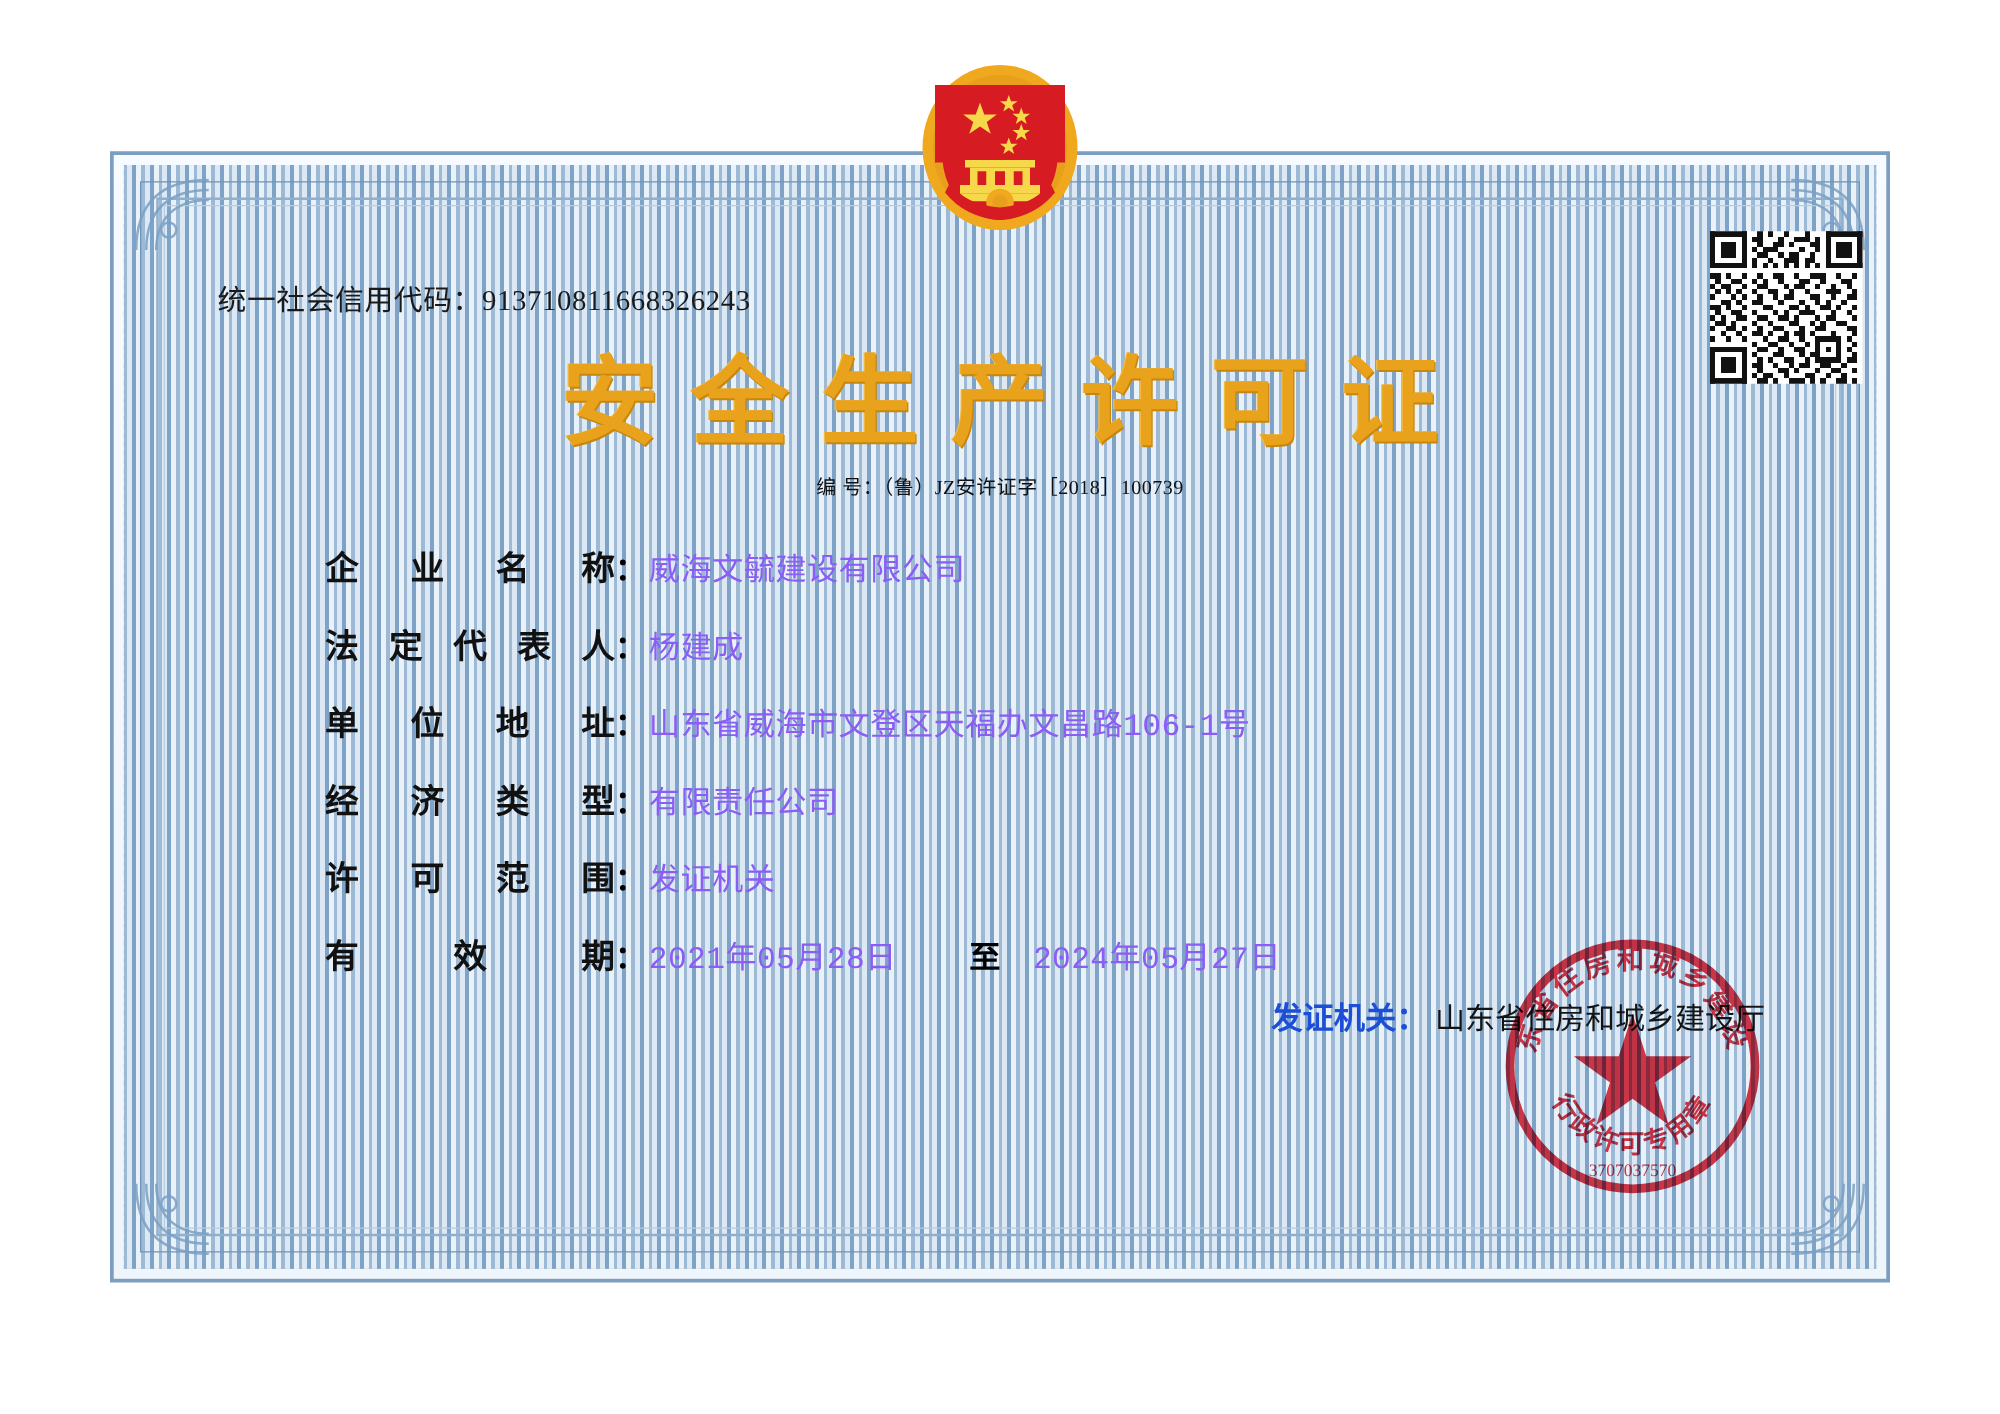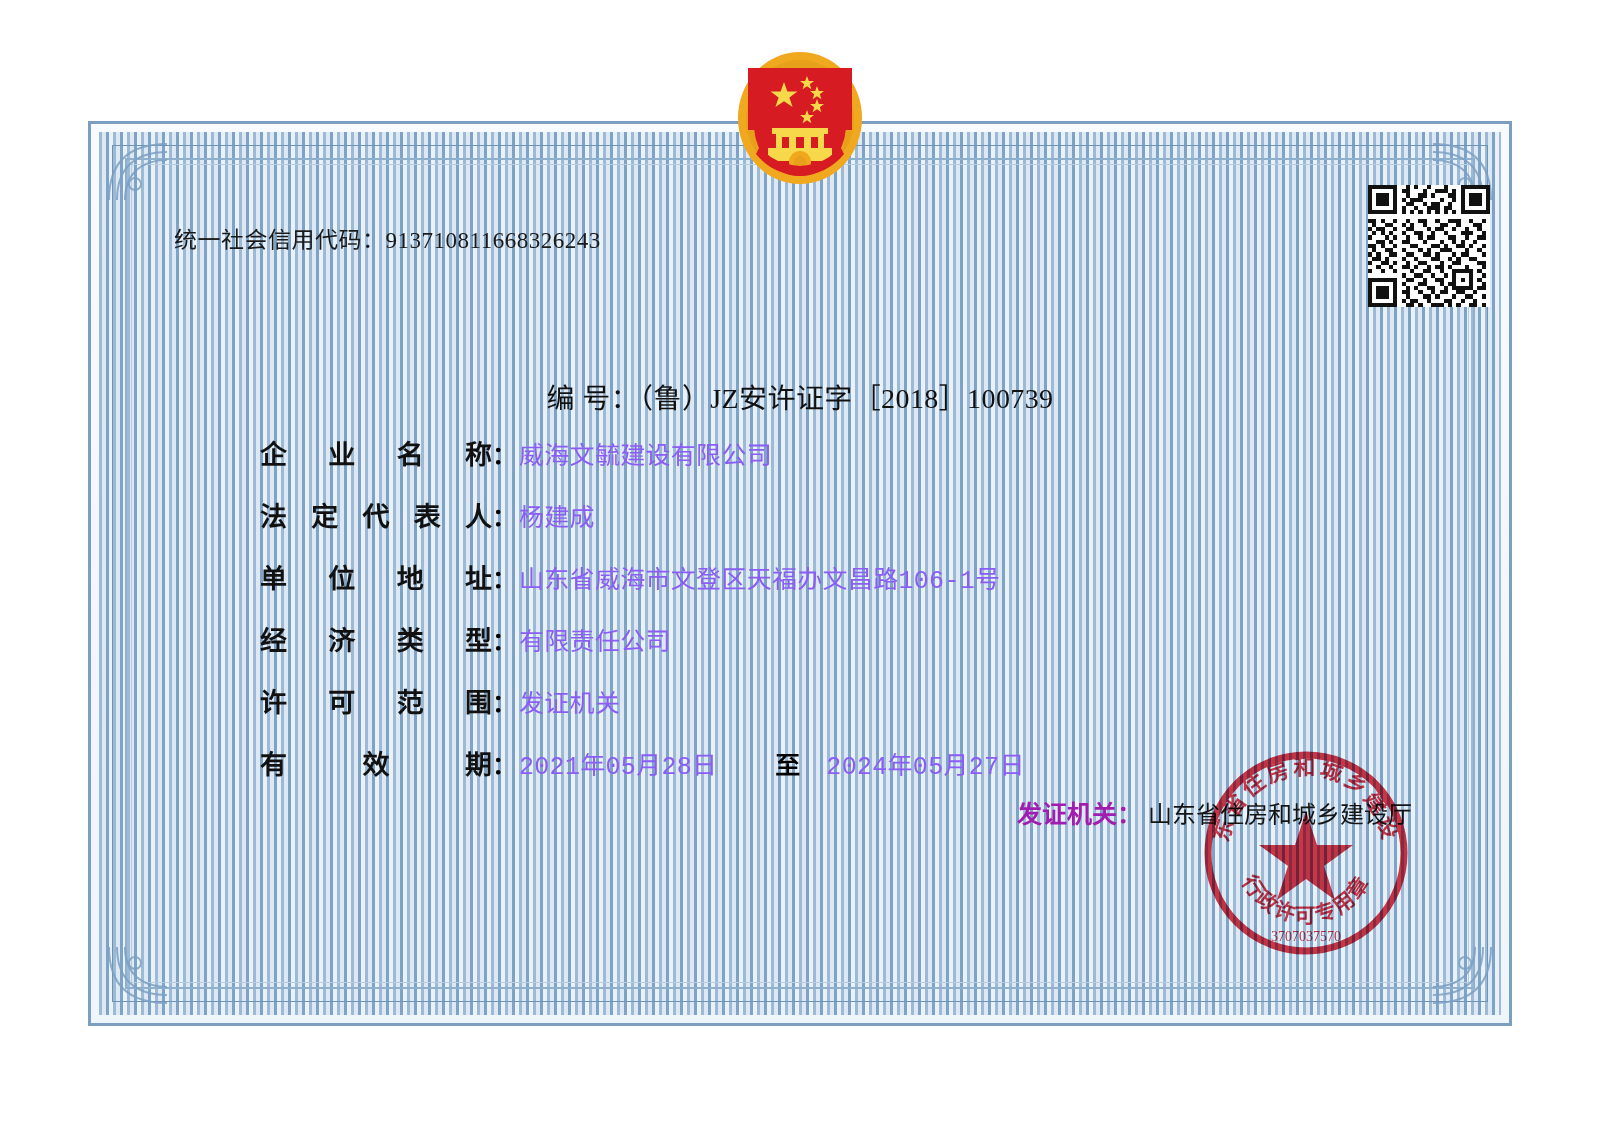--- a/index.html
+++ b/index.html
@@ -153,21 +153,21 @@
     text-shadow: 1px 1px 0 #c8860b, -1px 0 0 #f3bc45;
     white-space: nowrap;
   }
 
   .cert-no {
     position: absolute;
     left: 0;
     right: 0;
     top: 215px;
     text-align: center;
-    font-size: 28px;
+    font-size: 16px;
     color: #111;
     letter-spacing: .4px;
     white-space: nowrap;
     font-family: Liberation Serif, serif;
   }
 
   .fields {
     position: absolute;
     left: 132px;
     top: 272px;
@@ -219,21 +219,21 @@
   .issuer-row {
     display: flex;
     justify-content: flex-end;
     align-items: baseline;
     height: 50px;
     white-space: nowrap;
   }
   .issuer-label {
     font-size: 25px;
     font-weight: 700;
-    color: #a21caf;
+    color: #1d4ed8;
     font-family: "DejaVu Serif", "Liberation Serif", serif;
   }
   .issuer-value {
     font-size: 24px;
     color: #141414;
     margin-left: 6px;
     font-family: "Liberation Serif", serif;
   }
   .date-value {
     font-size: 24px;
@@ -574,20 +574,21 @@
       </g>
     </svg>
   </div>
 
   <div class="content">
 
     <div class="credit-code">
       <span>统一社会信用代码：</span><span>913710811668326243</span>
     </div>
 
+    <div class="main-title">安全生产许可证</div>
 
     <div class="cert-no">编 号：（鲁）JZ安许证字［2018］100739</div>
 
     <div class="fields">
 
       <div class="field-row">
         <span class="field-label">
           <span class="lbl-char">企</span>
             <span class="lbl-char">业</span>
             <span class="lbl-char">名</span>

